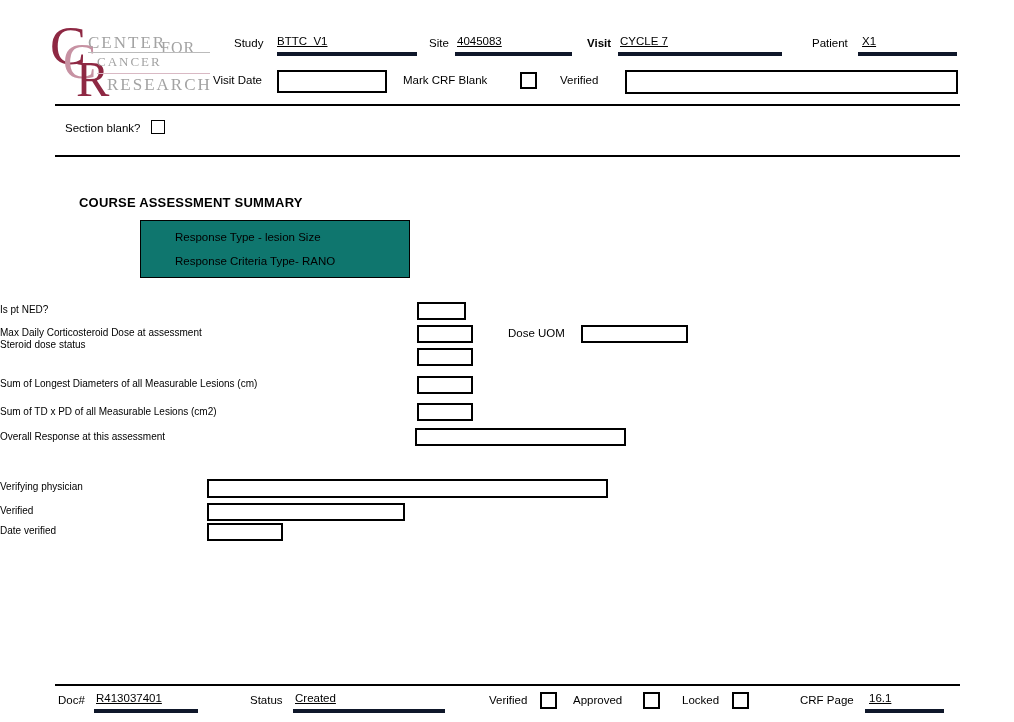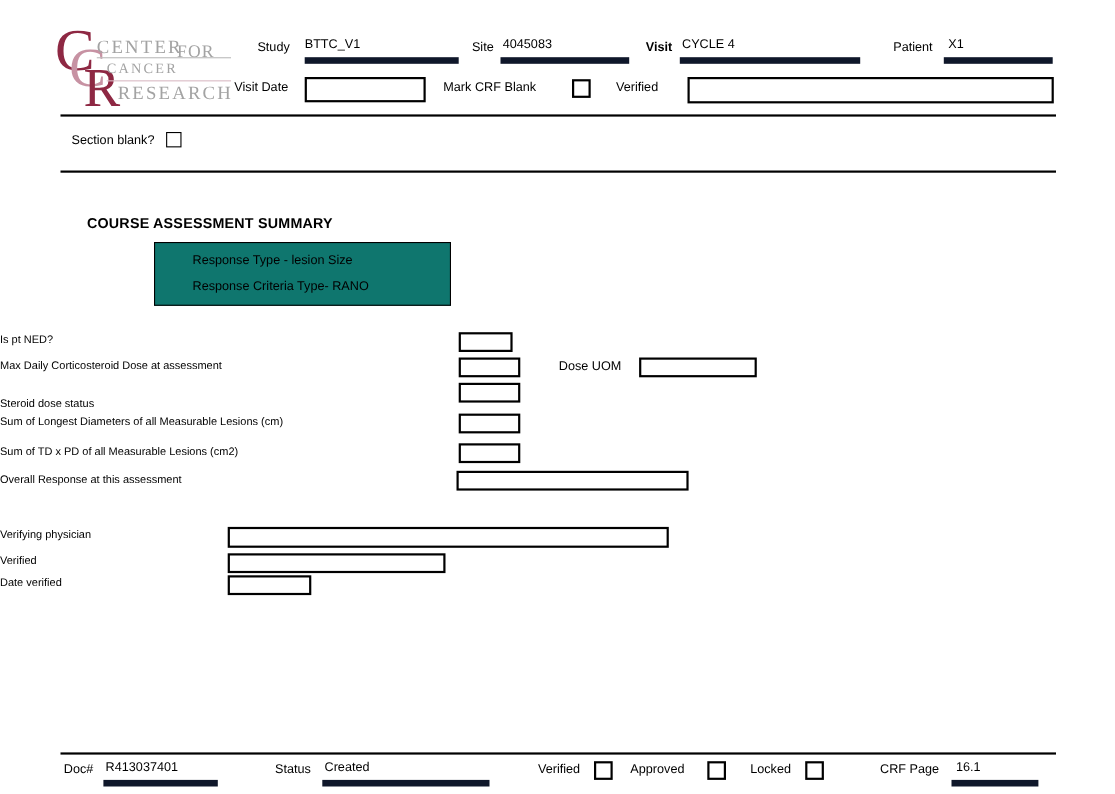--- a/index.html
+++ b/index.html
@@ -1,20 +1,20 @@
 <!DOCTYPE html>
 <html><head>
 <meta charset="utf-8">
 <style>
   html,body{margin:0;padding:0;background:#ffffff;}
   body{width:1014px;height:722px;position:relative;font-family:"Liberation Sans",sans-serif;color:#000;}
   .abs{position:absolute;}
   .lbl{font-size:11.5px;white-space:nowrap;}
   .val{font-size:11.5px;white-space:nowrap;}
-  .uline{border-bottom:6px solid #0f172a;height:17px;}
+  .uline{border-bottom:4px solid #0f172a;height:17px;text-decoration:underline;}
   .box{border:2px solid #000;background:#fff;box-sizing:border-box;}
   .thinbox{border:1px solid #000;background:#0f766e;box-sizing:border-box;}
   .cb{border:2px solid #000;background:#fff;box-sizing:border-box;}
   .hr{background:#000;}
   .rlabel{font-size:10px;white-space:nowrap;}
   
   .mono{font-family:"Liberation Serif",serif;font-weight:400;line-height:1;}
   .logotxt{font-family:"Liberation Serif",serif;color:#a3a3a3;letter-spacing:2px;white-space:nowrap;}
   .title{font-size:13px;font-weight:bold;letter-spacing:0.2px;}
 </style>
@@ -38,21 +38,21 @@
   <span>BTTC_V1</span>
 </div>
 
 <span class="abs lbl" style="left:429px;top:37px;">Site</span>
 <div class="abs val uline" style="left:455px;top:35px;width:115px;padding-left:2px;">
   <span>4045083</span>
 </div>
 
 <span class="abs lbl" style="left:587px;top:37px;font-weight:bold;">Visit</span>
 <div class="abs val uline" style="left:618px;top:35px;width:162px;padding-left:2px;">
-  <span>CYCLE 4</span>
+  <span>CYCLE 7</span>
 </div>
 
 <span class="abs lbl" style="left:812px;top:37px;">Patient</span>
 <div class="abs val uline" style="left:858px;top:35px;width:95px;padding-left:4px;">
   <span>X1</span>
 </div>
 
 <span class="abs lbl" style="left:213px;top:74px;">Visit Date</span>
 <div class="abs box" style="left:277px;top:70px;width:110px;height:23px;"></div>
 
@@ -77,21 +77,21 @@
 </div>
 
 <div class="abs rlabel" style="left:0px;top:304px;width:410px;">Is pt NED?</div>
 <div class="abs box" style="left:417px;top:302px;width:49px;height:18px;"></div>
 
 <div class="abs rlabel" style="left:0px;top:327px;width:410px;">Max Daily Corticosteroid Dose at assessment</div>
 <div class="abs box" style="left:417px;top:325px;width:56px;height:18px;"></div>
 <span class="abs lbl" style="left:508px;top:327px;">Dose UOM</span>
 <div class="abs box" style="left:581px;top:325px;width:107px;height:18px;"></div>
 
-<div class="abs rlabel" style="left:0px;top:362px;width:410px;">Steroid dose status</div>
+<div class="abs rlabel" style="left:0px;top:339px;width:410px;">Steroid dose status</div>
 <div class="abs box" style="left:417px;top:348px;width:56px;height:18px;"></div>
 
 <div class="abs rlabel" style="left:0px;top:378px;width:410px;">Sum of Longest Diameters of all Measurable Lesions (cm)</div>
 <div class="abs box" style="left:417px;top:376px;width:56px;height:18px;"></div>
 
 <div class="abs rlabel" style="left:0px;top:406px;width:410px;">Sum of TD x PD of all Measurable Lesions (cm2)</div>
 <div class="abs box" style="left:417px;top:403px;width:56px;height:18px;"></div>
 
 <div class="abs rlabel" style="left:0px;top:431px;width:410px;">Overall Response at this assessment</div>
 <div class="abs box" style="left:415px;top:428px;width:211px;height:18px;"></div>

